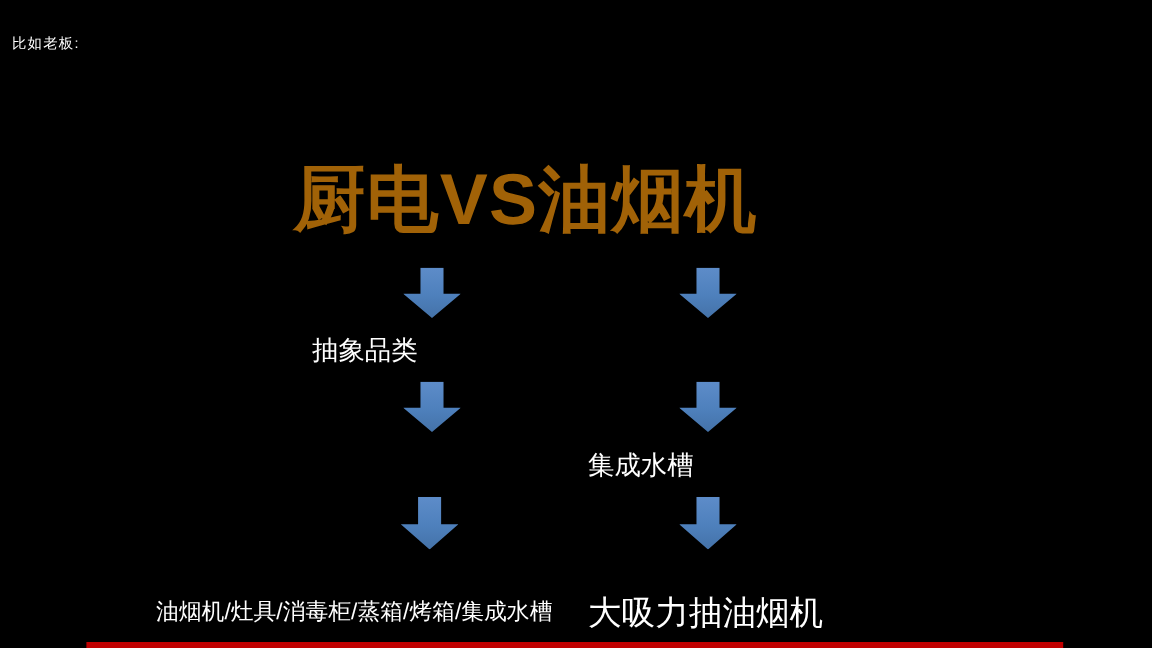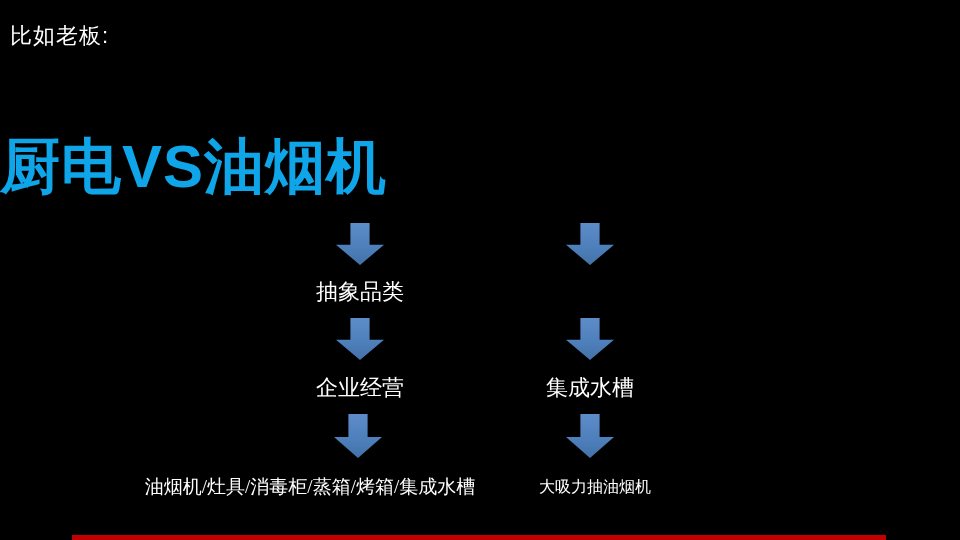--- a/index.html
+++ b/index.html
@@ -5,77 +5,76 @@
   html,body{margin:0;padding:0;background:#111;}
   .slide{
     position:relative;
     width:960px;height:540px;
     background:#000000;
     overflow:hidden;
     font-family:"Liberation Sans", sans-serif;
   }
   .note{
     position:absolute;left:10px;top:26px;
-    color:#ffffff;font-size:22px;line-height:20px;
+    color:#ffffff;font-size:12px;line-height:20px;
     font-family:"Liberation Sans", sans-serif;
     letter-spacing:1px;
   }
   .title{
     position:absolute;left:0;top:126px;width:876px;
-    text-align:left;
-    color:#0ea5e9;
+    text-align:center;
+    color:#a16207;
     font-size:60px;line-height:82px;
     font-weight:600;
     font-family:"Liberation Sans", sans-serif;
     letter-spacing:1px;
   }
   .arrow{
     position:absolute;
     width:48px;height:42px;
     background:linear-gradient(180deg,#5d8cc9 0%,#4e80bc 55%,#4472a8 100%);
     clip-path:polygon(30% 0, 70% 0, 70% 52%, 100% 52%, 50% 100%, 0 52%, 30% 52%);
   }
   .flow-label{
     position:absolute;
     color:#ffffff;
-    text-align:center;
-    font-family:Liberation Serif, serif;
+    text-align:left;
+    font-family:Liberation Sans, sans-serif;
     font-size:22px;line-height:28px;
     white-space:nowrap;
   }
   .flow-label.small{
-    font-size:19px;line-height:26px;
+    font-size:19px;line-height:26px;margin-top:24px;
   }
   .footer-bar{
     position:absolute;
     left:72px;bottom:0;width:814px;height:5px;
     background:#C00000;
   }
 </style>
 </head>
 <body>
 
 <div class="slide">
 
   <div class="note">比如老板:</div>
 
   <div class="title">厨电VS油烟机</div>
 
   <div class="arrow" style="left:336px;top:223px;"></div>
   <div class="flow-label" style="left:260px;top:278px;width:200px;">抽象品类</div>
 
   <div class="arrow" style="left:336px;top:318px;"></div>
-  <div class="flow-label" style="left:260px;top:374px;width:200px;">企业经营</div>
 
   <div class="arrow" style="left:334px;top:414px;height:44px;"></div>
   <div class="flow-label small" style="left:130px;top:474px;width:360px;">油烟机/灶具/消毒柜/蒸箱/烤箱/集成水槽</div>
 
   <div class="arrow" style="left:566px;top:223px;"></div>
 
   <div class="arrow" style="left:566px;top:318px;"></div>
   <div class="flow-label" style="left:490px;top:374px;width:200px;">集成水槽</div>
 
   <div class="arrow" style="left:566px;top:414px;height:44px;"></div>
-  <div class="flow-label small" style="left:490px;top:474px;width:210px;font-size:16px;">大吸力抽油烟机</div>
+  <div class="flow-label small" style="left:490px;top:474px;width:210px;font-size:28px;">大吸力抽油烟机</div>
 
   <div class="footer-bar"></div>
 
 </div>
 
 </body></html>

